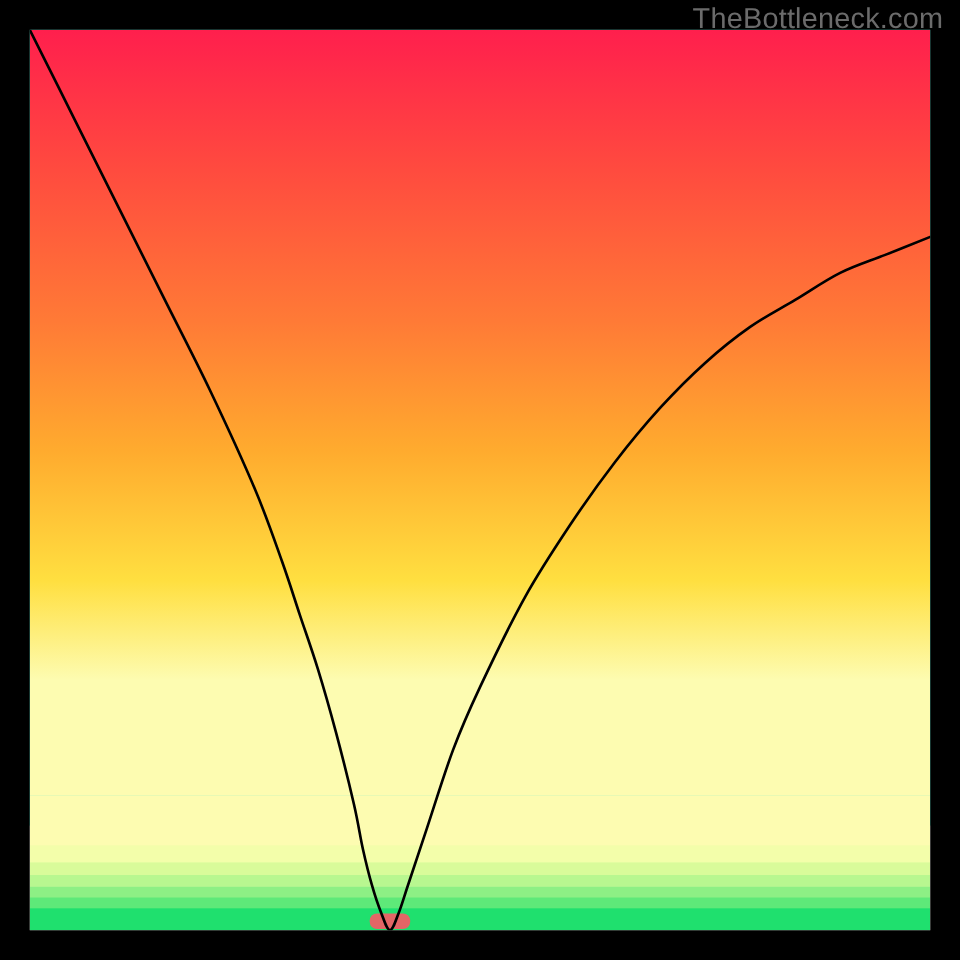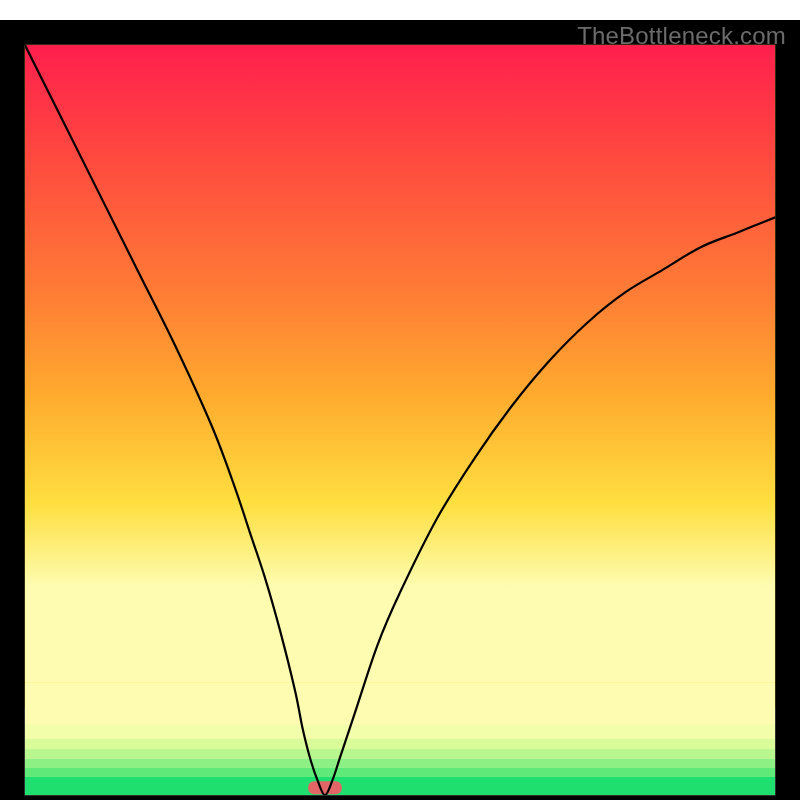--- a/index.html
+++ b/index.html
@@ -8,22 +8,21 @@
     width: 800px;
     height: 800px;
     overflow: hidden;
     background: #fff;
     font-family: Arial, Helvetica, sans-serif;
   }
   .wrap {
     position: relative;
     width: 800px;
     height: 688px;
-    background: #fde047;
-    margin-top: 20px;
+    background: #5eead4;
   }
   .watermark {
     position: absolute;
     top: 2px;
     right: 14px;
     color: #6b6b6b;
     font-size: 24px;
     font-weight: 400;
     letter-spacing: 0.2px;
     z-index: 20;

